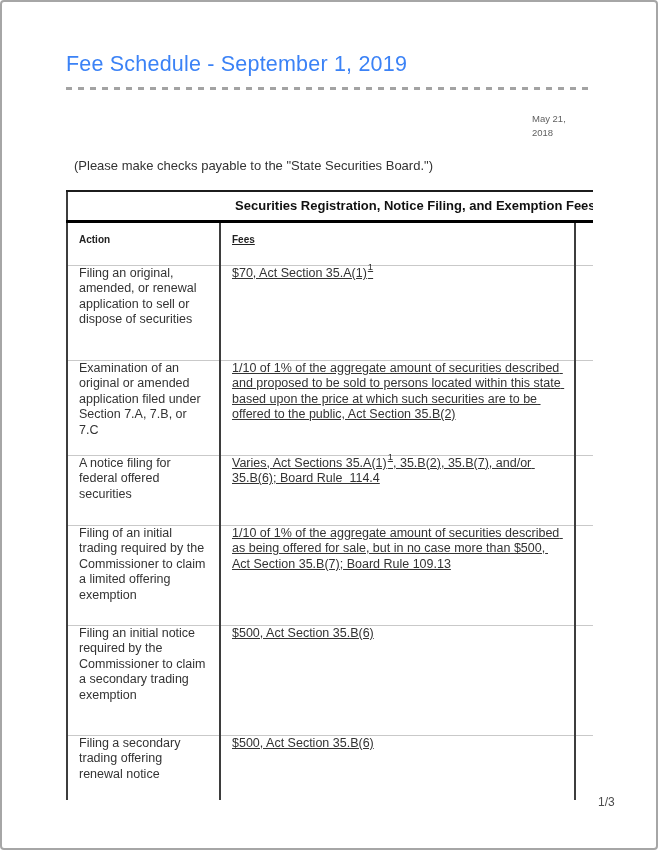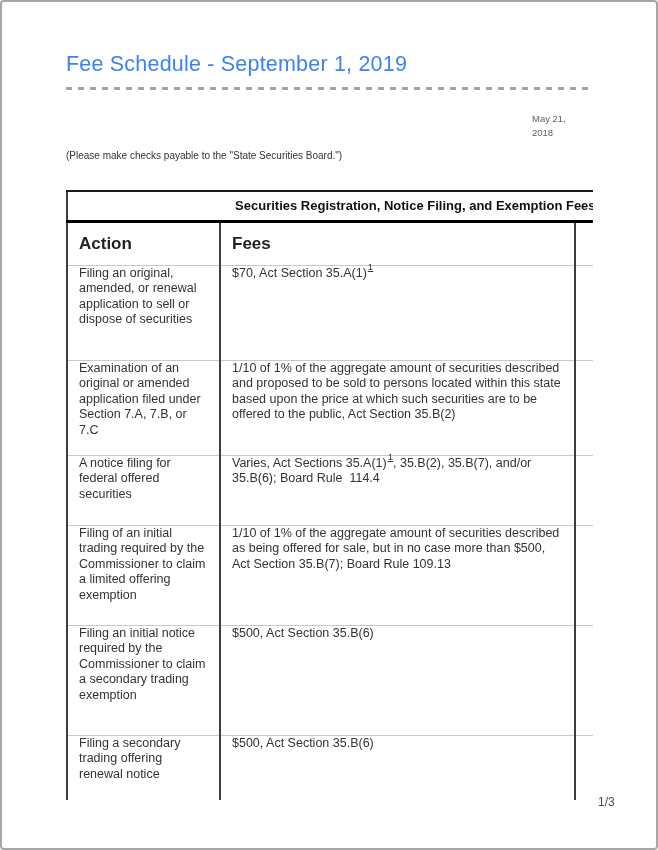--- a/index.html
+++ b/index.html
@@ -67,22 +67,22 @@
     left: 530px;
     top: 110px;
     font-size: 9.5px;
     line-height: 14px;
     color: #5f5f5f;
   }
   .note {
     position: absolute;
     left: 64px;
     top: 148px;
-    margin: 0;
-    font-size: 10px;
+    margin: 8px;
+    font-size: 13px;
     color: #333333;
   }
   .table-clip {
     position: absolute;
     left: 64px;
     top: 188px;
     width: 527px;
     height: 610px;
     overflow: hidden;
   }
@@ -100,41 +100,41 @@
     border-bottom: 3px solid #000000;
     font-size: 13px;
     font-weight: 700;
     text-align: center;
     padding: 6px 4px;
     height: 30px;
     box-sizing: border-box;
     color: #111111;
   }
   tr.head-row th {
-    font-size: 17px;
+    font-size: 10px;
     font-weight: 700;
     text-align: left;
     vertical-align: top;
     padding: 11px 11px;
     height: 44px;
     box-sizing: border-box;
     border-bottom: 1px solid #c9c9c9;
     color: #222222;
   }
   tbody td {
     font-size: 12.5px;
     line-height: 15.5px;
     text-align: left;
     vertical-align: top;
     padding: 0 11px;
     box-sizing: border-box;
     border-bottom: 1px solid #c9c9c9;
     color: #333333;
   }
-  .c-fees, .c-clip { border-left: 2px solid #3d3d3d; }
+  .c-fees, .c-clip { border-left: 2px solid #3d3d3d; text-decoration: underline; }
   td.c-fees { white-space: pre-wrap; margin-left: 12px; }
   tbody tr:nth-child(1) td { height: 95px; }
   tbody tr:nth-child(2) td { height: 95px; }
   tbody tr:nth-child(3) td { height: 70px; }
   tbody tr:nth-child(4) td { height: 100px; }
   tbody tr:nth-child(5) td { height: 110px; }
   tbody tr:nth-child(6) td { height: 90px; }
   sup.footnote {
     font-size: 9.5px;
     line-height: 0;

